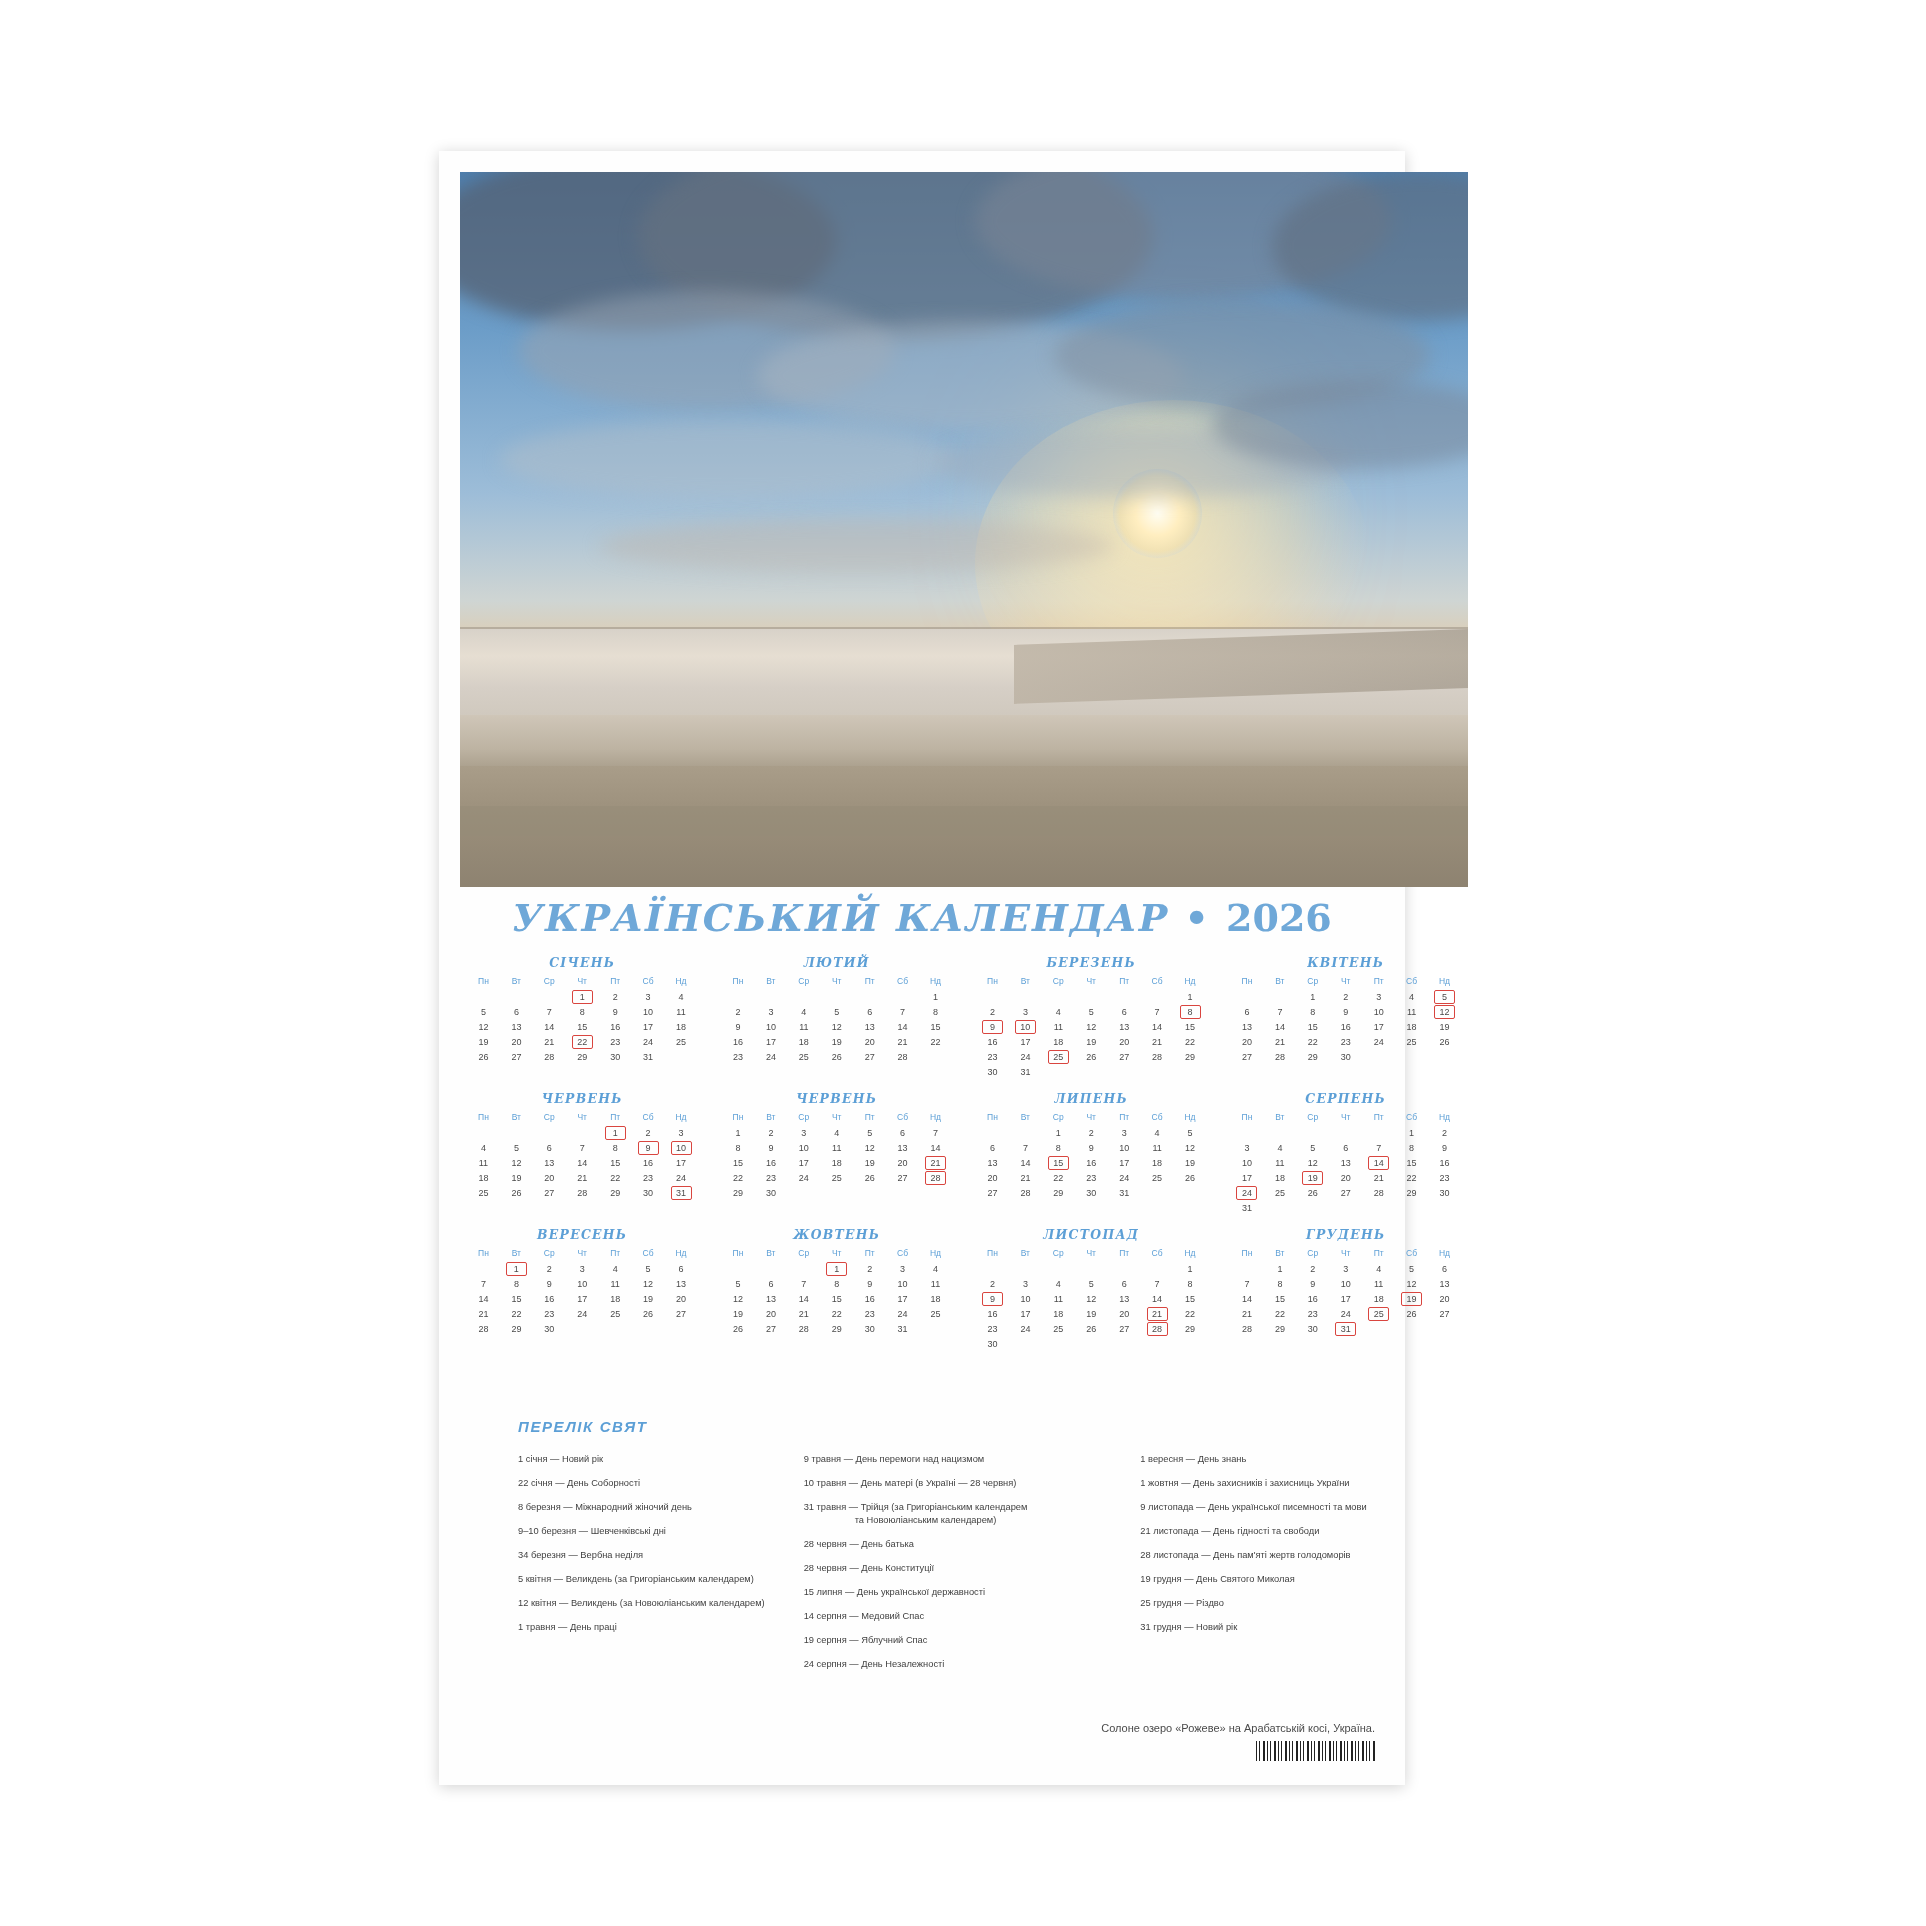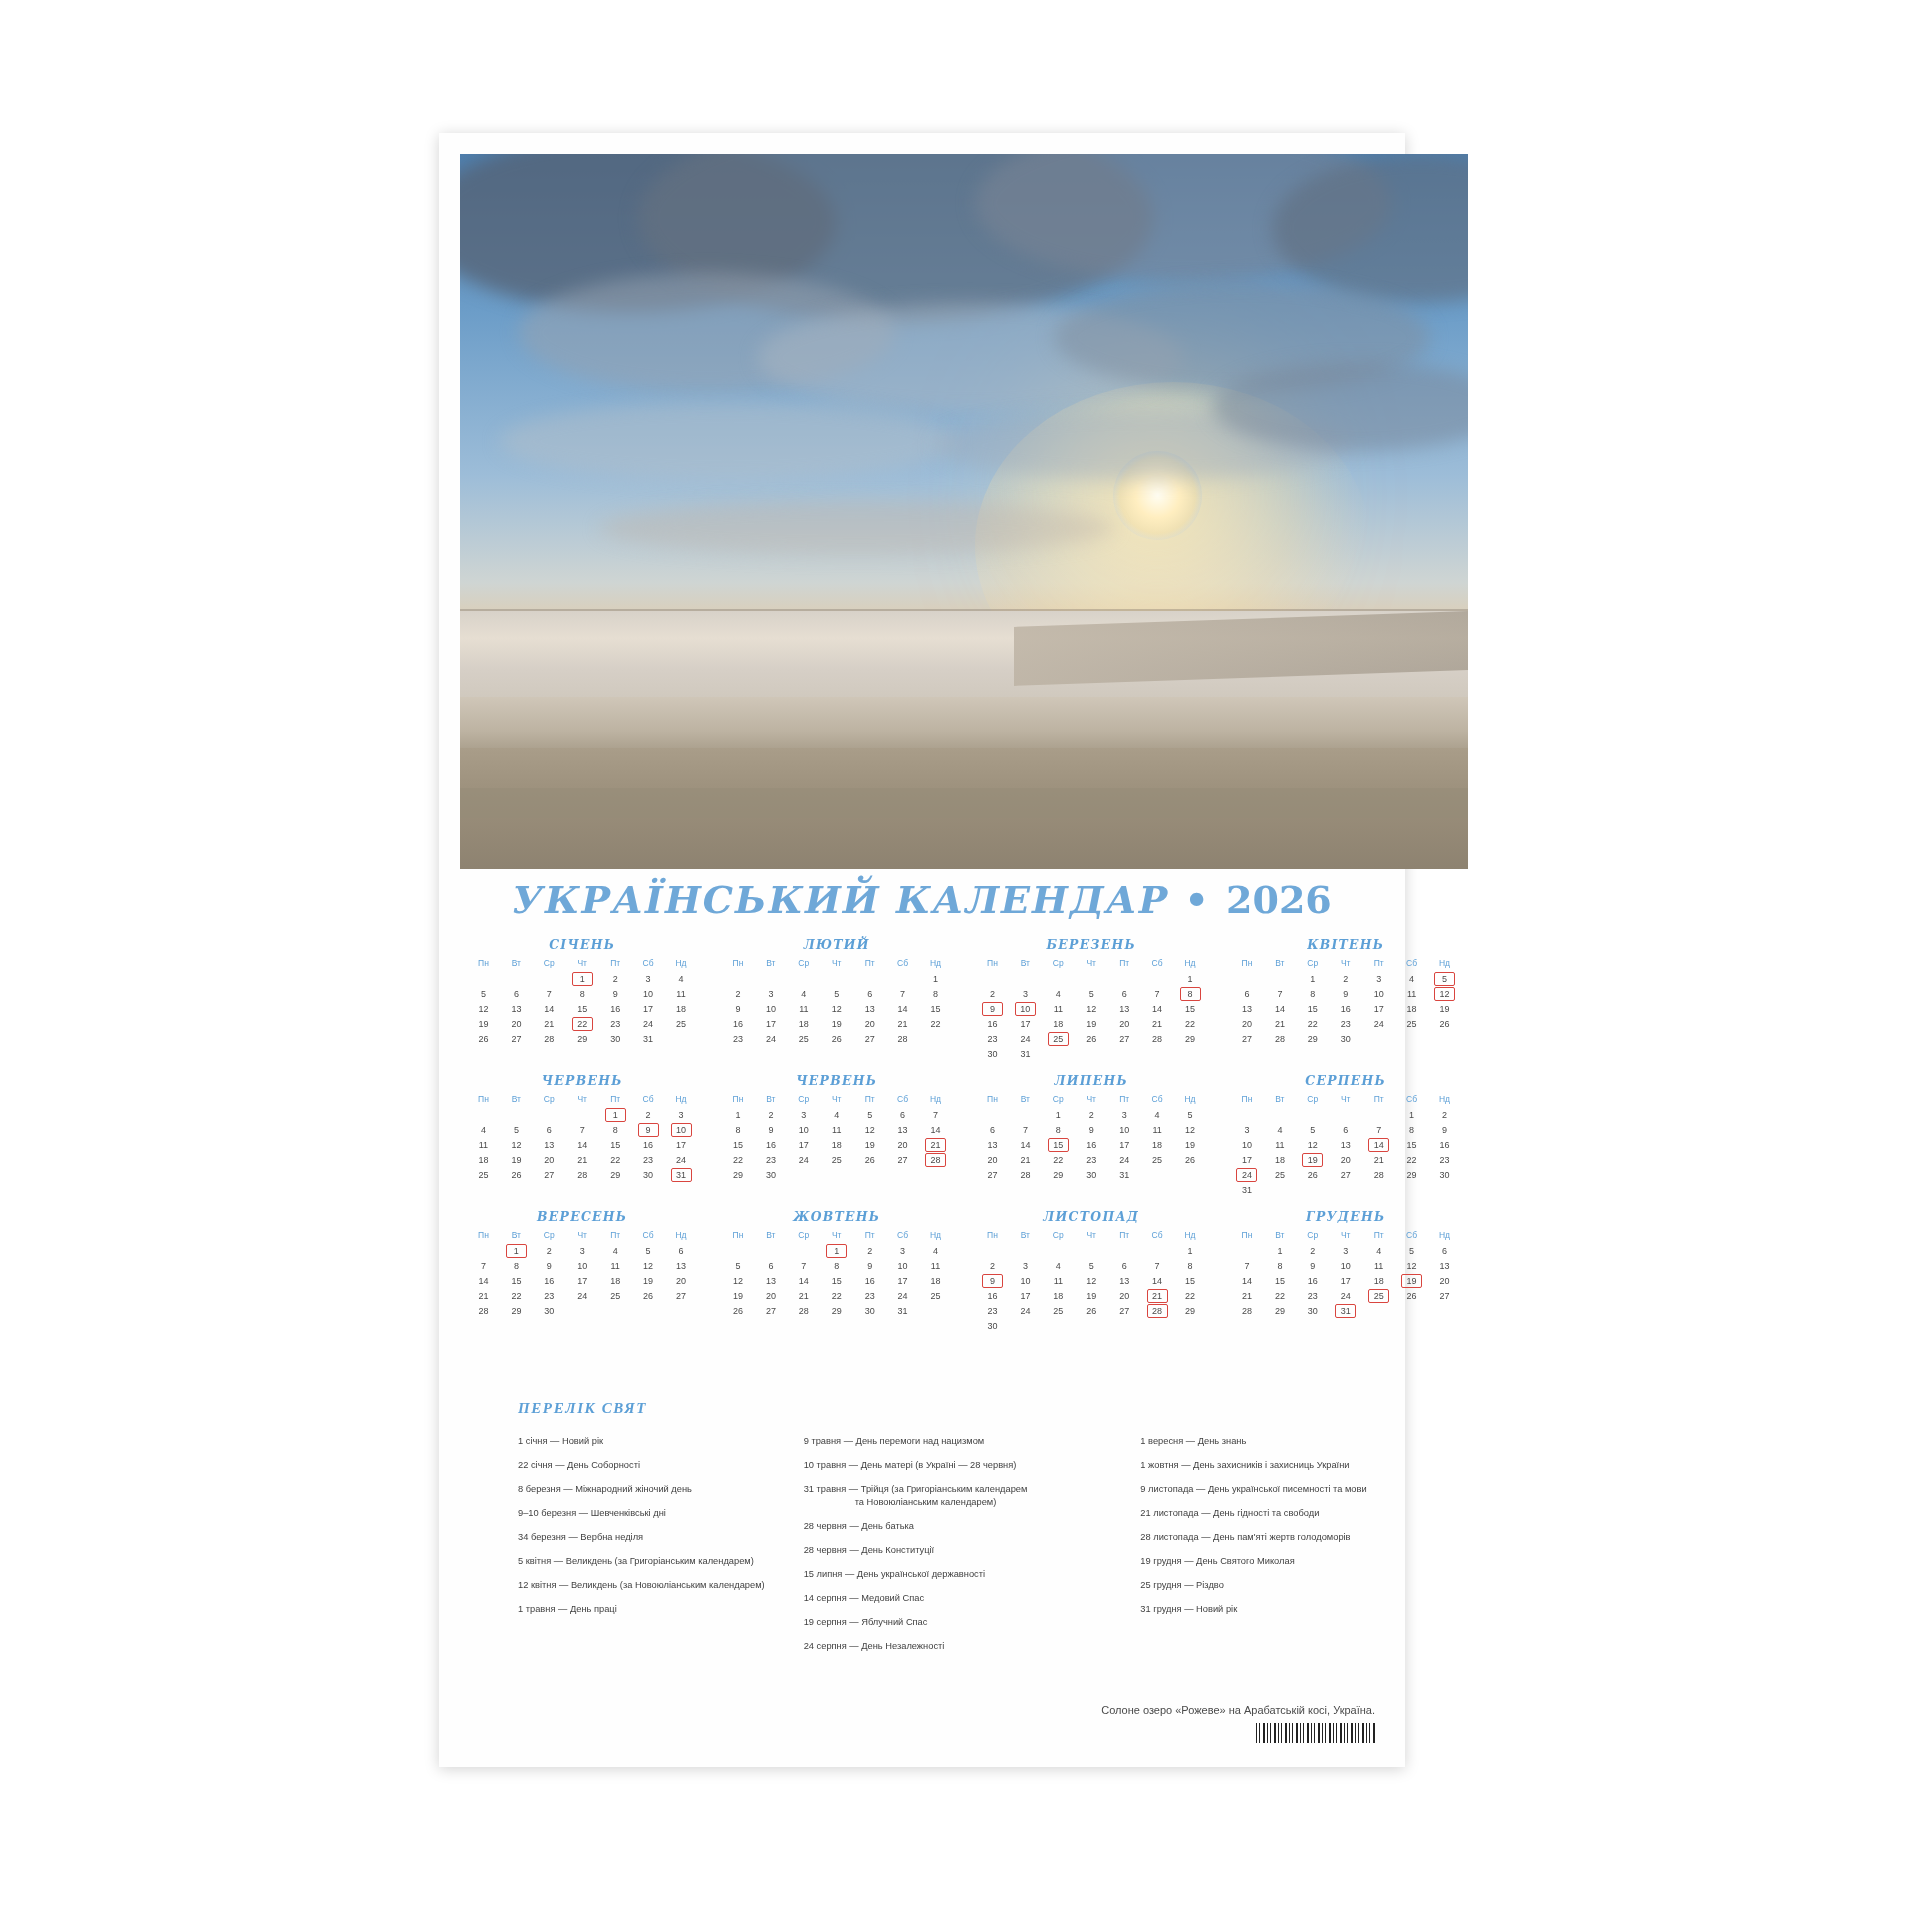--- a/index.html
+++ b/index.html
@@ -1,18 +1,18 @@
 <!DOCTYPE html>
 <html><head>
 <meta charset="utf-8">
 <style>
   html,body{margin:0;padding:0;background:#ffffff;}
   body{width:1927px;height:1927px;font-family:"Liberation Sans",sans-serif;overflow:hidden;}
   #poster{
-    position:absolute;left:439px;top:133px;width:966px;height:1634px;
+    position:absolute;left:439px;top:151px;width:966px;height:1634px;
     background:#fefefe;box-shadow:0 2px 14px rgba(0,0,0,.18);
   }
   #photo{
     position:absolute;left:21px;top:21px;width:1008px;height:715px;
     background:linear-gradient(#5a86b4,#6f9cc6);
     overflow:hidden;
   }
   
   .sky{position:absolute;left:0;top:0;width:100%;height:100%;
     background:
@@ -63,21 +63,21 @@
   }
   td.hol{color:#3a3a3a;}
   td.hol span{
     display:inline-block;min-width:15px;padding:1px 2px;border:1px solid #d9453f;border-radius:2px;
     line-height:10px;
   }
   #holidays{
     position:absolute;left:22px;top:1267px;width:1006px;
   }
   .hol-title{
-    color:#5c9fd6;font-family:Liberation Serif, serif;font-weight:bold;font-style:italic;
+    color:#5c9fd6;font-family:Liberation Sans, sans-serif;font-weight:bold;font-style:italic;
     font-size:15px;letter-spacing:1.6px;margin-left:57px;margin-bottom:18px;
   }
   .hol-cols{display:grid;grid-template-columns:repeat(3,1fr);column-gap:4px;}
   .hol-col{padding-left:6px;}
   .hol-item{font-size:9.3px;color:#3f3f3f;line-height:13px;margin-bottom:11px;}
   .hol-item .cont{display:block;padding-left:51px;}
   .col1{padding-left:57px;}
   #caption{
     position:absolute;right:30px;bottom:51px;font-size:11px;color:#4a4a4a;text-align:right;
   }

